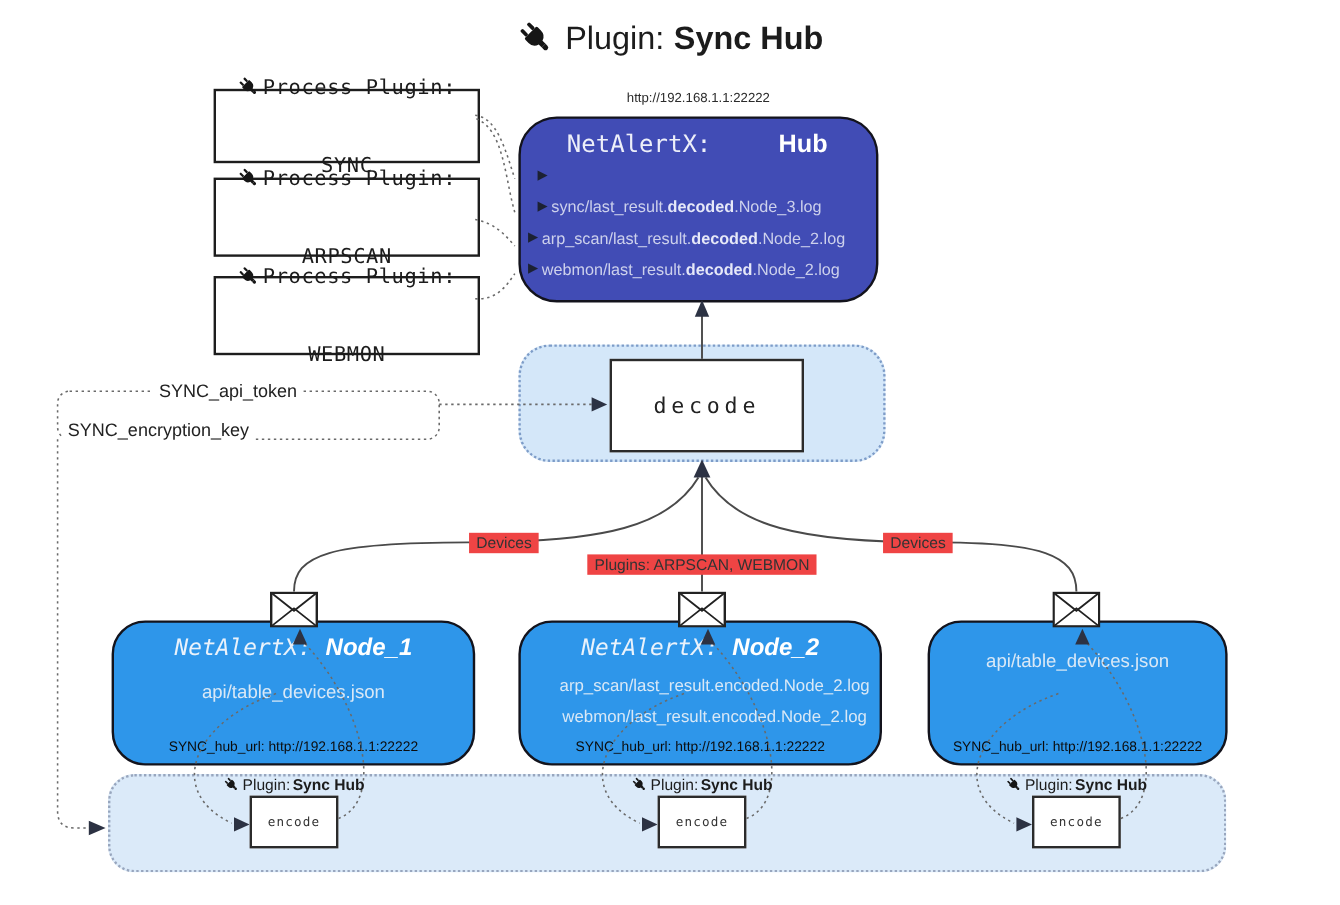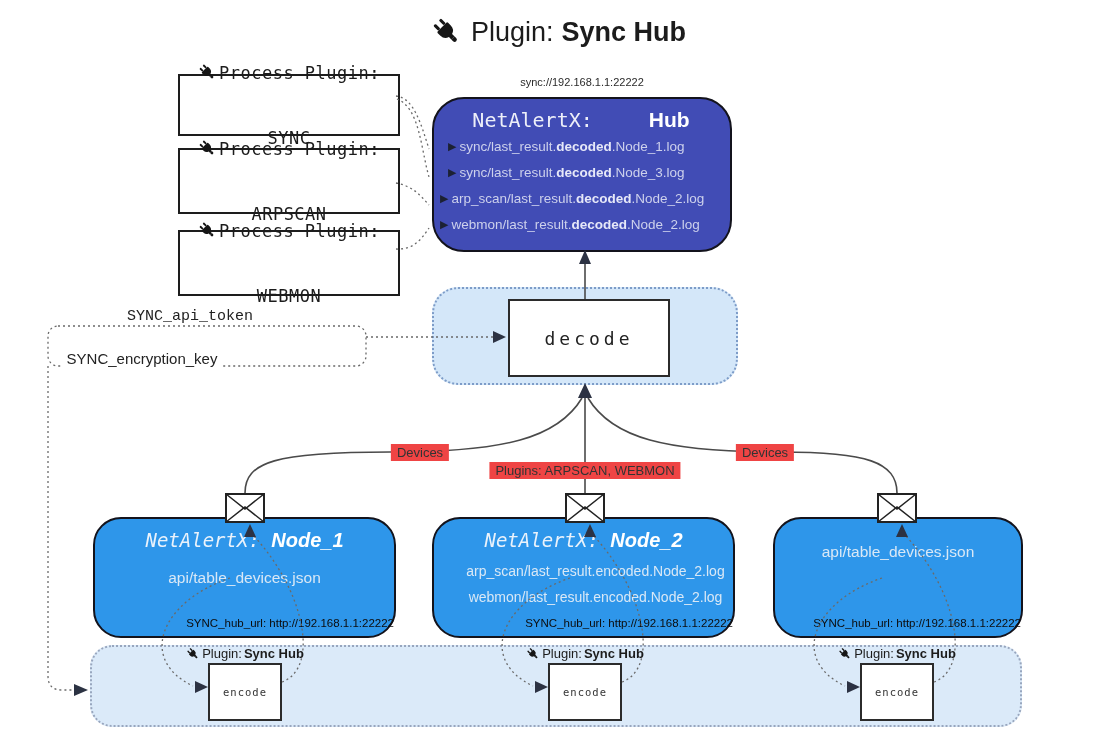--- a/index.html
+++ b/index.html
@@ -45,34 +45,34 @@
   .edge-lbl{z-index:3;background:#ef4444;padding:1px 6px;font-size:13px;color:#333;transform:translateX(-50%);}
 
   
   .node-box{top:517px;height:121px;background:#2E96EA;border:2.5px solid #13131c;border-radius:28px;
             z-index:1;box-sizing:border-box;padding-top:8px;}
   .node-title{text-align:center;font-size:19px;color:#EAF2FB;height:26px;line-height:26px;white-space:nowrap;font-style:italic;}
   .node-title b{color:#fff;font-weight:bold;font-size:20px;}
   .node-file{text-align:center;color:#D9E8F6;font-size:14px;white-space:nowrap;}
   .node-file.single{margin-top:16px;font-size:15.5px;}
   .node-file.multi{margin-top:5px;height:26px;line-height:26px;padding-left:24px;}
-  .node-url{position:absolute;bottom:7px;left:0;width:100%;text-align:right;
+  .node-url{position:absolute;bottom:7px;left:0;width:100%;text-align:center;
             font-size:11.5px;color:#0c0c0c;}
 
   
   .envelope{width:40px;height:30px;z-index:3;transform:translateX(-50%);}
 
   
   #encode-panel{left:90px;top:645px;width:932px;height:82px;background:#DBEAF9;
                 border:2px dotted #98A6BE;border-radius:22px;z-index:1;box-sizing:border-box;}
   .enc-label{top:646px;z-index:3;display:flex;align-items:center;gap:2px;font-size:13px;
              transform:translateX(-50%);white-space:nowrap;}
   .enc-label .plug{width:14px;height:14px;}
   .enc-label b{font-weight:bold;}
-  .encode-box{top:663px;width:74px;height:58px;background:#fff;border:2px solid #2b2b2b;z-index:3;
+  .encode-box{top:663px;width:74px;height:44px;background:#fff;border:2px solid #2b2b2b;z-index:3;
               display:flex;align-items:center;justify-content:center;font-size:10.5px;
               letter-spacing:1px;color:#333;transform:translateX(-50%);box-sizing:border-box;}
 
   
   #overlay{position:absolute;left:0;top:0;width:1117px;height:754px;z-index:2;pointer-events:none;}
   .solid{fill:none;stroke:#4a4a4a;stroke-width:1.6;}
   .dot{fill:none;stroke:#6a6a6a;stroke-width:1.3;stroke-dasharray:2 3;}
   .ah{fill:#2C3243;stroke:none;}
 </style>
 </head>
@@ -125,48 +125,47 @@
   <div class="pp-box abs mono" style="top:230px;height:62px;">
     <div class="row1">
       <svg class="plug">
           <use href="#plug"></use>
         </svg>
       <span>Process Plugin:</span>
     </div>
     <span>WEBMON</span>
   </div>
 
-  <div id="hub-url" class="abs">sync://192.168.1.1:22222</div>
+  <div id="hub-url" class="abs">http://192.168.1.1:22222</div>
   <div id="hub-box" class="abs">
     <div class="hub-title">
       <span class="mono">NetAlertX: </span><b>Hub</b>
     </div>
     <div class="hub-line" style="padding-left:8px;">
       <span class="tri">▶</span>
-      <span><span>sync/last_result.</span><b>decoded</b><span>.Node_1.log</span></span>
     </div>
     <div class="hub-line" style="padding-left:8px;">
       <span class="tri">▶</span>
       <span><span>sync/last_result.</span><b>decoded</b><span>.Node_3.log</span></span>
     </div>
     <div class="hub-line">
       <span class="tri">▶</span>
       <span><span>arp_scan/last_result.</span><b>decoded</b><span>.Node_2.log</span></span>
     </div>
     <div class="hub-line">
       <span class="tri">▶</span>
       <span><span>webmon/last_result.</span><b>decoded</b><span>.Node_2.log</span></span>
     </div>
   </div>
 
   <div id="decode-panel" class="abs"></div>
   <div id="decode-box" class="abs mono">decode</div>
 
-  <div class="setting-lbl abs" style="left:190px;top:308px;font-family:Liberation Mono, monospace;">SYNC_api_token</div>
-  <div class="setting-lbl abs" style="left:142px;top:350px;">SYNC_encryption_key</div>
+  <div class="setting-lbl abs" style="left:190px;top:318px;">SYNC_api_token</div>
+  <div class="setting-lbl abs" style="left:132px;top:350px;">SYNC_encryption_key</div>
 
   <div class="edge-lbl abs" style="left:420px;top:444px;">Devices</div>
   <div class="edge-lbl abs" style="left:585px;top:462px;">Plugins: ARPSCAN, WEBMON</div>
   <div class="edge-lbl abs" style="left:765px;top:444px;">Devices</div>
 
   <svg class="envelope abs" style="left:245px;top:493px;">
       <use href="#env"></use>
     </svg>
   <svg class="envelope abs" style="left:585px;top:493px;">
       <use href="#env"></use>

